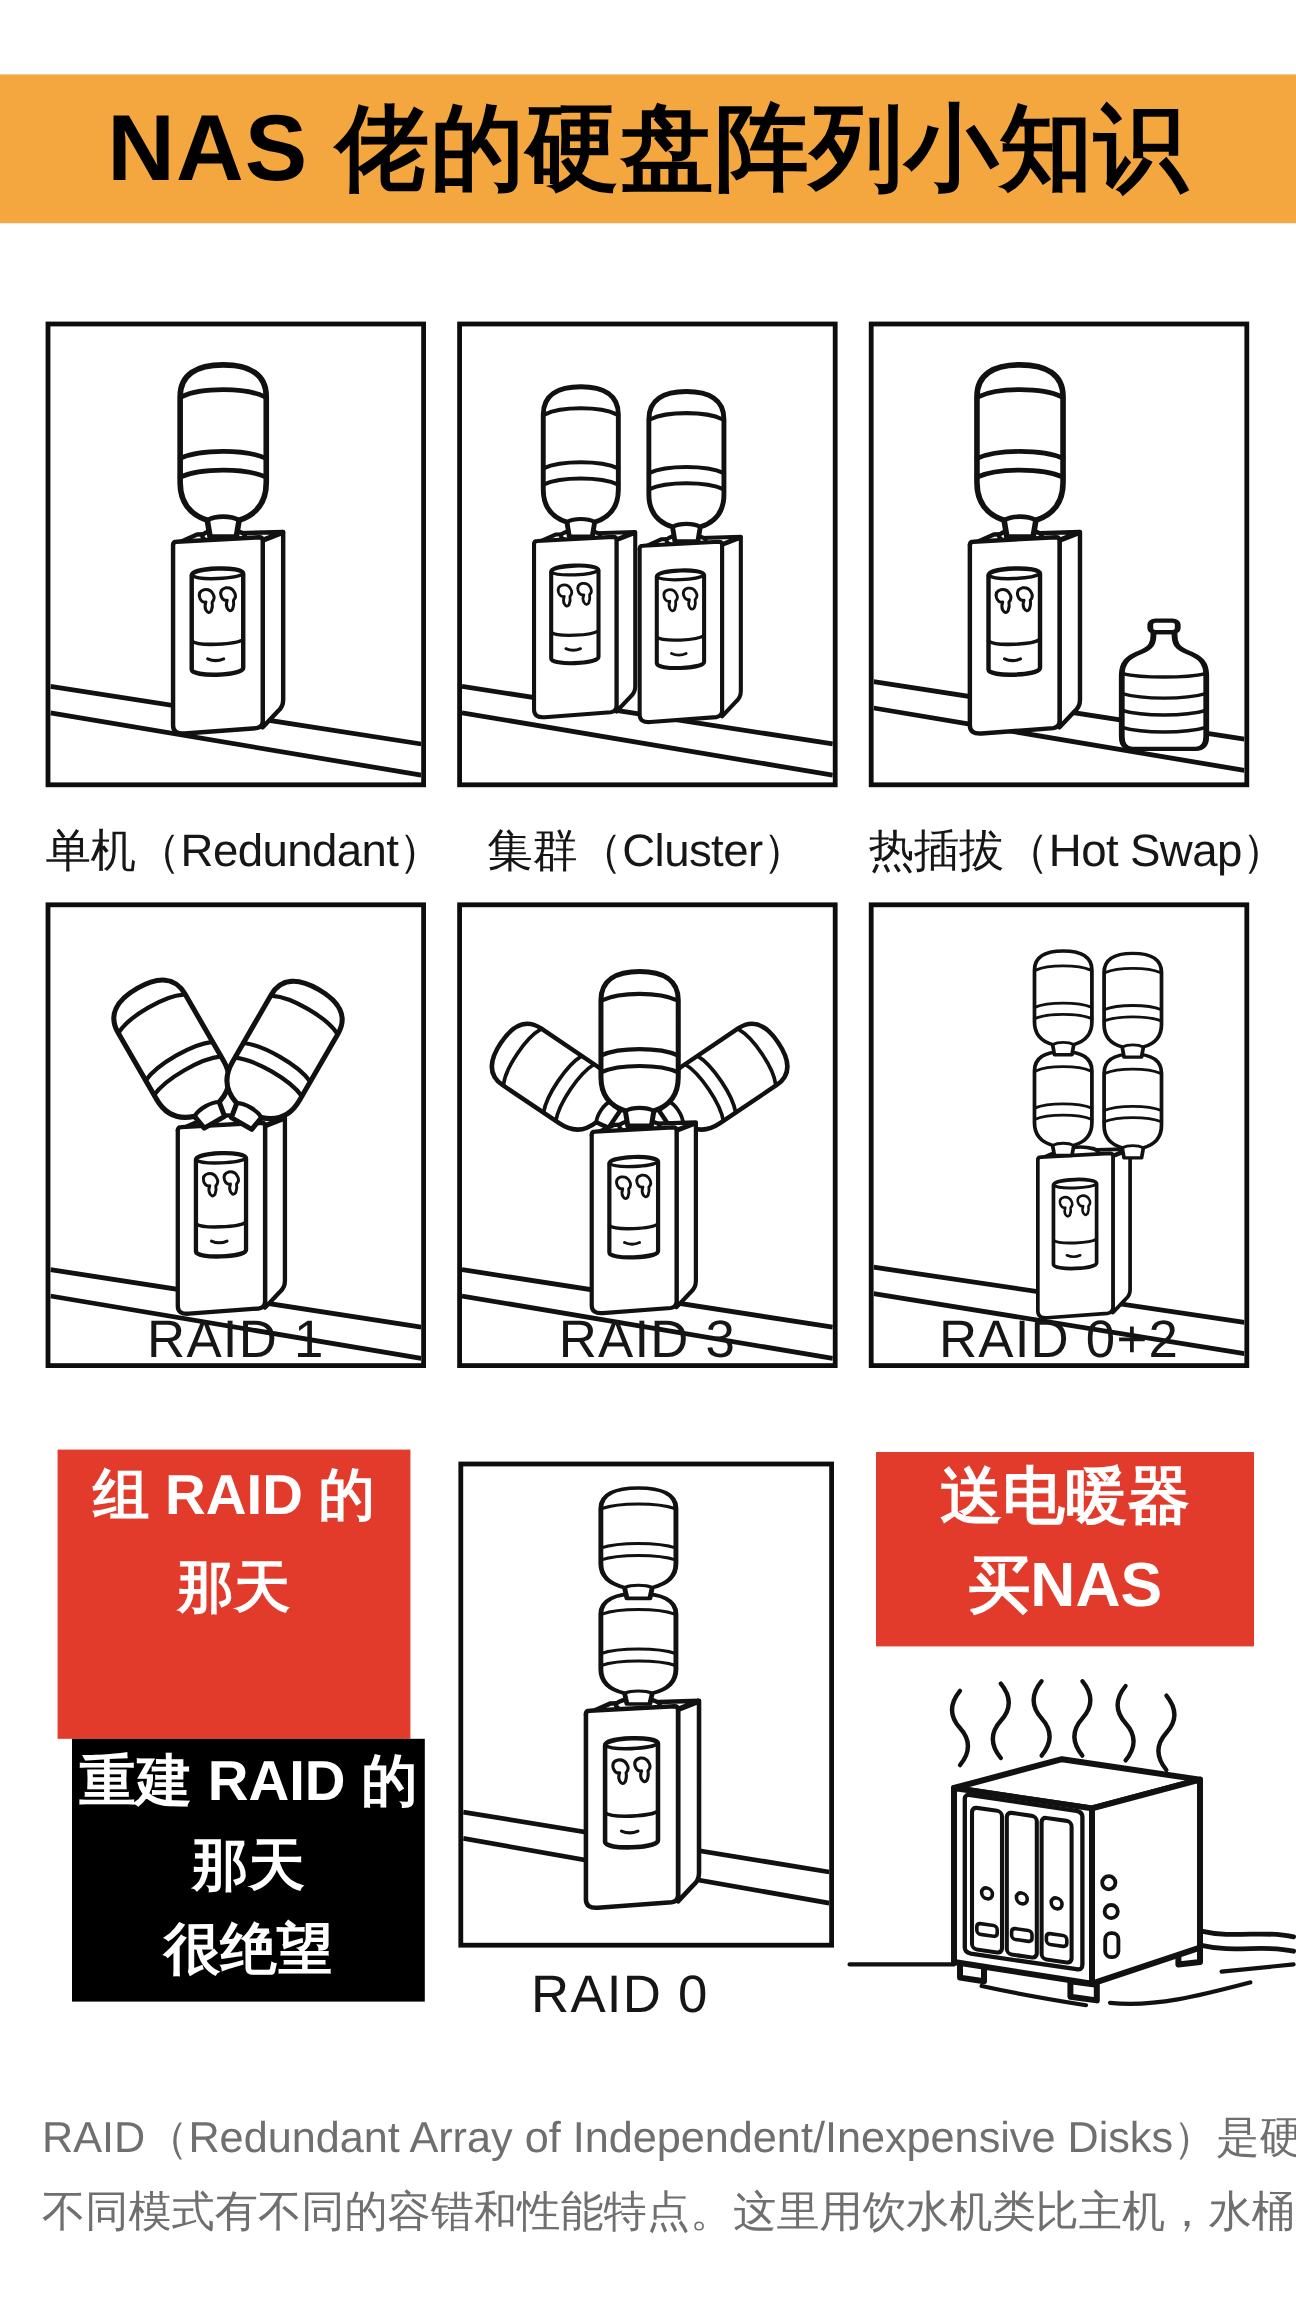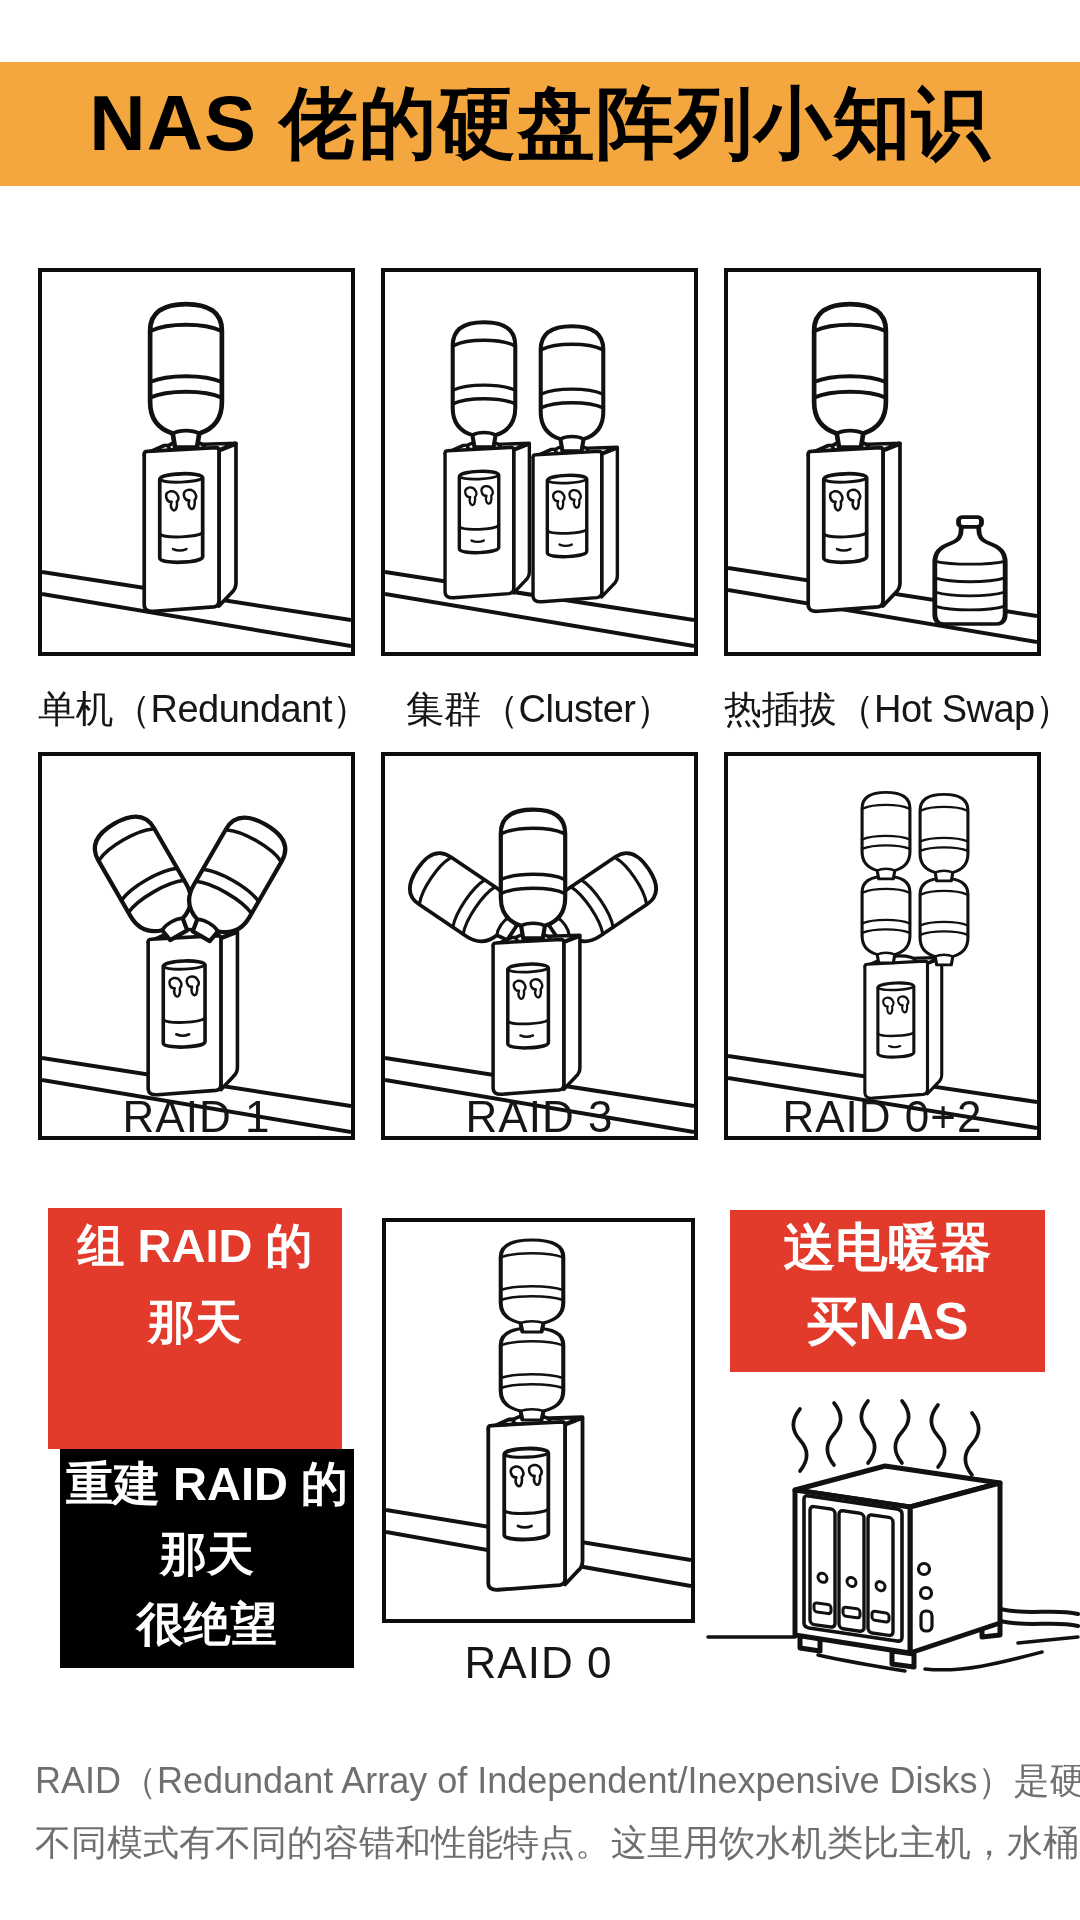--- a/index.html
+++ b/index.html
@@ -26,21 +26,21 @@
   #panel-raid0 { left:382px; top:1218px; width:313px; height:405px; }
   
   .cap {
     position:absolute; text-align:center; color:#161616; white-space:nowrap;
   }
   .cap-cn { font-size:38px; font-weight:500; letter-spacing:-0.5px; }
   .cap-raid { font-size:44px; font-weight:500; letter-spacing:1px; }
   .cap-row1 { top:684px; }
   .cap-row2 { top:1092px;text-align:center; }
   .w-col { width:317px; }
-  #cap-raid0 { left:382px; top:1638px; width:313px; }
+  #cap-raid0 { left:360px; top:1638px; width:313px; }
   
   .callout {
     position:absolute; display:flex; flex-direction:column;
     align-items:center; justify-content:flex-start; color:#fff; font-weight:800;
     text-align:center;
   }
   #box-happy   { left:48px;  top:1208px; width:294px; height:241px; background:#E23B2B; font-size:47px; }
   #box-happy   .ln { line-height:76px; white-space:nowrap; }
   #box-despair { left:48px;  top:1449px; width:294px; height:219px; background:#000000; font-size:47px;margin-left:12px; }
   #box-despair .ln { line-height:70px; white-space:nowrap; }

